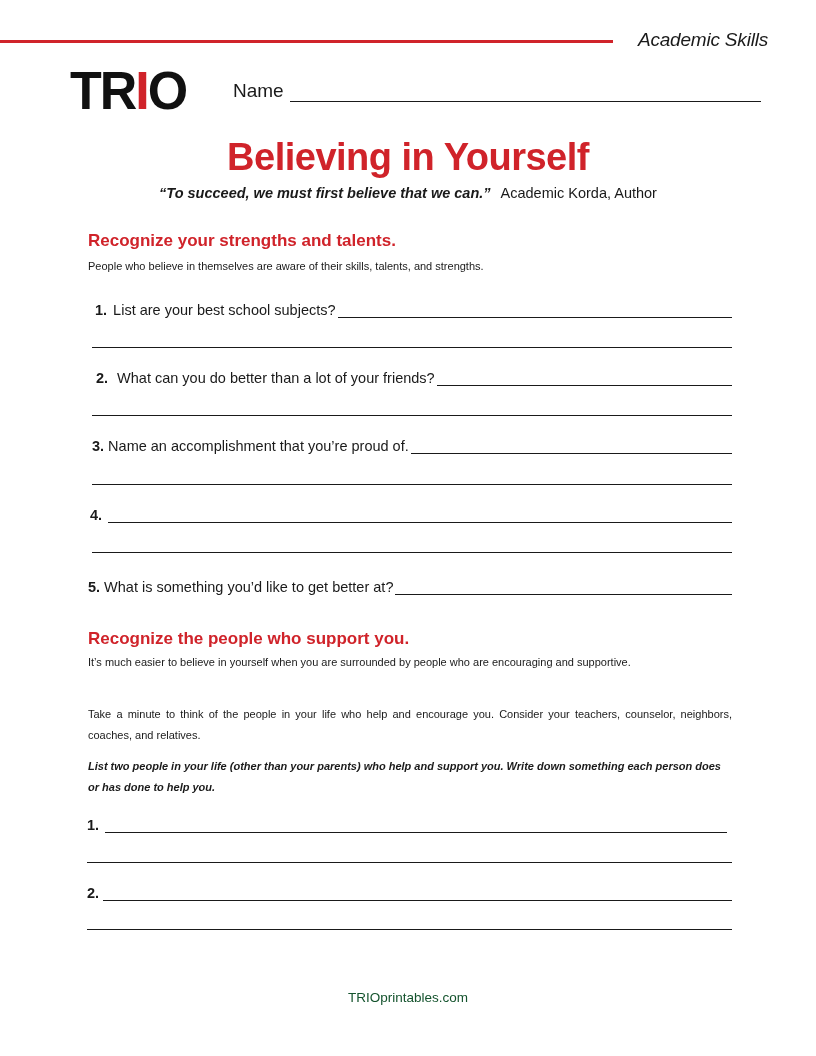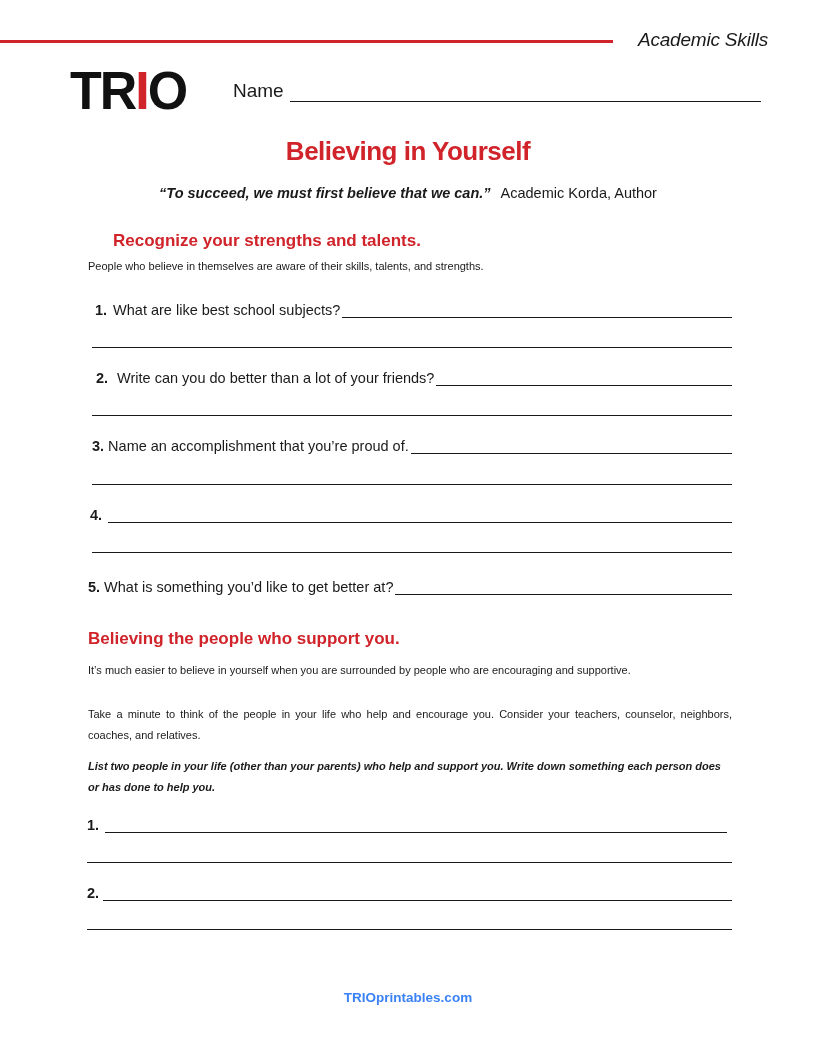--- a/index.html
+++ b/index.html
@@ -34,21 +34,21 @@
     }
     .name-label {
       font-size: 19px; font-weight: 500; color: #1a1a1a; margin-right: 6px;
       line-height: 22px;
       text-align: center;
     }
     .name-line { flex: 1; border-bottom: 1.5px solid #1a1a1a; height: 20px; }
 
     .title {
       position: absolute; left: 0; width: 816px; top: 136px; text-align: center;
-      font-size: 26px; font-weight: 700; color: #d0232a; letter-spacing: -0.5px;
+      font-size: 38px; font-weight: 700; color: #d0232a; letter-spacing: -0.5px;
     }
     .quote-row {
       position: absolute; left: 0; width: 816px; top: 185px; text-align: center;
       font-size: 14.5px; color: #1a1a1a;
     }
     .quote-row .quote { font-style: italic; font-weight: 700; }
     .quote-row .author { margin-left: 6px; }
 
     .section-heading {
       position: absolute; left: 88px; font-size: 17px; font-weight: 700; color: #d0232a;
@@ -74,21 +74,21 @@
     .answer-line.wide { left: 87px; width: 645px; }
 
     .p-row {
       position: absolute; left: 87px; width: 645px; display: flex; align-items: flex-end;
       font-size: 14.5px;
     }
     .p-row .q-num { margin-right: 4px; }
 
     .footer {
       position: absolute; left: 0; width: 816px; top: 990px; text-align: center;
-      font-size: 13.5px; color: #3b82f6; font-weight: bold;
+      font-size: 13.5px; color: #14532d;
     }
   </style>
 </head>
 <body>
 
 <div class="page">
 
   <div class="top-rule"></div>
   <div class="category">Academic Skills</div>
 
@@ -98,33 +98,33 @@
     <span class="name-label">Name</span>
     <span class="name-line"></span>
   </div>
 
   <h1 class="title">Believing in Yourself</h1>
   <div class="quote-row">
     <span class="quote">“To succeed, we must first believe that we can.”</span>
     <span class="author">Academic Korda, Author</span>
   </div>
 
-  <h2 class="section-heading" style="top:231px;margin-left:25px;">Recognize your strengths and talents.</h2>
+  <h2 class="section-heading" style="top:231px;">Recognize your strengths and talents.</h2>
   <p class="body-text" style="top:256px;">People who believe in themselves are aware of their skills, talents, and strengths.</p>
 
   <div class="q-row" style="top:302px; left:95px; width:637px;">
     <span class="q-num">1.</span>
-    <span class="q-text">What are like best school subjects?</span>
+    <span class="q-text">List are your best school subjects?</span>
     <span class="q-fill"></span>
   </div>
   <div class="answer-line" style="top:347px;"></div>
 
   <div class="q-row" style="top:370px; left:96px; width:636px;">
     <span class="q-num" style="margin-right:9px;">2.</span>
-    <span class="q-text">Write can you do better than a lot of your friends?</span>
+    <span class="q-text">What can you do better than a lot of your friends?</span>
     <span class="q-fill"></span>
   </div>
   <div class="answer-line" style="top:415px;"></div>
 
   <div class="q-row" style="top:438px; left:92px; width:640px;">
     <span class="q-num" style="margin-right:4px;">3.</span>
     <span class="q-text">Name an accomplishment that you’re proud of.</span>
     <span class="q-fill"></span>
   </div>
   <div class="answer-line" style="top:484px;"></div>
@@ -134,22 +134,22 @@
     <span class="q-fill"></span>
   </div>
   <div class="answer-line" style="top:552px;"></div>
 
   <div class="q-row" style="top:579px; left:88px; width:644px;">
     <span class="q-num" style="margin-right:4px;">5.</span>
     <span class="q-text">What is something you’d like to get better at?</span>
     <span class="q-fill"></span>
   </div>
 
-  <h2 class="section-heading" style="top:629px;">Believing the people who support you.</h2>
-  <p class="body-text" style="top:652px;margin-top:8px;">It’s much easier to believe in yourself when you are surrounded by people who are encouraging and supportive.</p>
+  <h2 class="section-heading" style="top:629px;">Recognize the people who support you.</h2>
+  <p class="body-text" style="top:652px;">It’s much easier to believe in yourself when you are surrounded by people who are encouraging and supportive.</p>
   <p class="body-text italic-bold" style="top:756px;">List two people in your life (other than your parents) who help and support you. Write down something each person does or has done to help you.</p>
   <p class="body-text" style="top:704px;">Take a minute to think of the people in your life who help and encourage you. Consider your teachers, counselor, neighbors, coaches, and relatives.</p>
 
   <div class="p-row" style="top:817px; width:640px;">
     <span class="q-num" style="margin-right:6px;">1.</span>
     <span class="q-fill"></span>
   </div>
   <div class="answer-line wide" style="top:862px;"></div>
 
   <div class="p-row" style="top:885px;">

